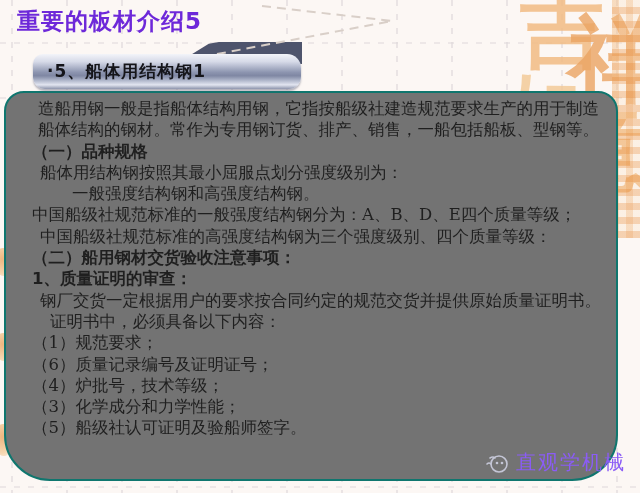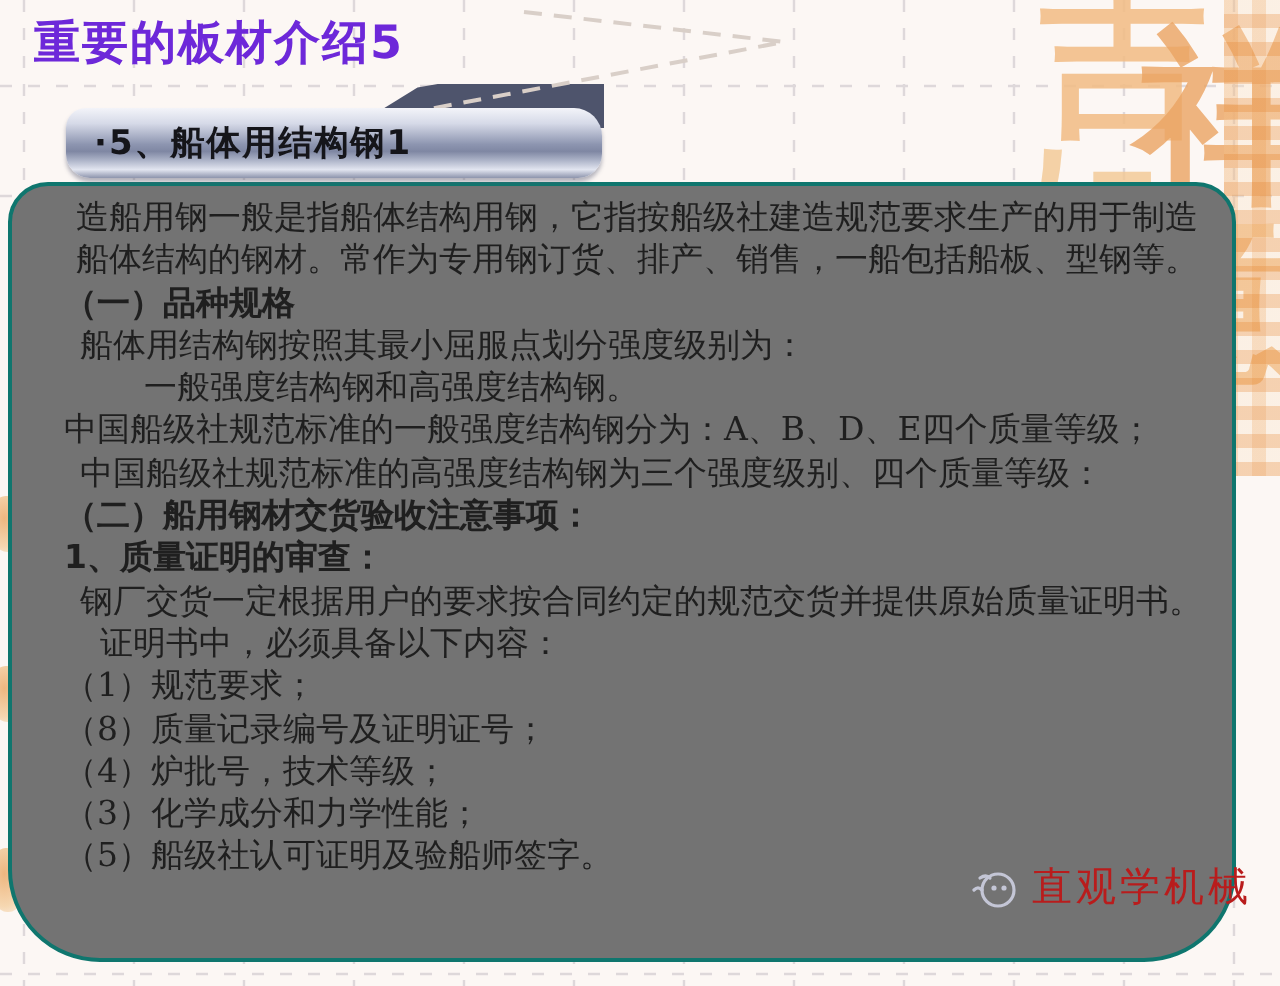--- a/index.html
+++ b/index.html
@@ -67,22 +67,22 @@
   }
   .ln{white-space:nowrap;}
   .ln-plain{margin-left:6px;}
   .ln-head{font-family:"DejaVu Sans","Liberation Sans",sans-serif;font-weight:bold;margin-left:0;}
   .ln-sub{margin-left:8px;}
   .ln-ind1{margin-left:18px;}
   .ln-ind2{margin-left:40px;}
   .ln-num{margin-left:0;}
   
   .watermark{
-    position:absolute;right:14px;top:430px;z-index:5;display:flex;align-items:center;gap:6px;
-    color:#b91c1c;font-size:20px;letter-spacing:2px;font-family:"DejaVu Sans","Liberation Sans",sans-serif;
+    position:absolute;right:14px;top:449px;z-index:5;display:flex;align-items:center;gap:6px;
+    color:#8b5cf6;font-size:20px;letter-spacing:2px;font-family:"DejaVu Sans","Liberation Sans",sans-serif;
   }
 </style>
 </head>
 <body>
 
 <svg class="bg-svg" width="640" height="493">
   <g stroke="#ded8da" stroke-width="1.2" stroke-dasharray="6 8">
     <line x1="12" y1="0" x2="12" y2="493"></line>
       <line x1="67" y1="0" x2="67" y2="493"></line>
     <line x1="122" y1="0" x2="122" y2="493"></line>
@@ -133,21 +133,21 @@
     <div class="ln ln-head">（一）品种规格</div>
     <div class="ln ln-sub">船体用结构钢按照其最小屈服点划分强度级别为：</div>
     <div class="ln ln-ind2">一般强度结构钢和高强度结构钢。</div>
     <div class="ln">中国船级社规范标准的一般强度结构钢分为：A、B、D、E四个质量等级；</div>
     <div class="ln ln-sub">中国船级社规范标准的高强度结构钢为三个强度级别、四个质量等级：</div>
     <div class="ln ln-head">（二）船用钢材交货验收注意事项：</div>
     <div class="ln ln-head">1、质量证明的审查：</div>
     <div class="ln ln-sub">钢厂交货一定根据用户的要求按合同约定的规范交货并提供原始质量证明书。</div>
     <div class="ln ln-ind1">证明书中，必须具备以下内容：</div>
     <div class="ln ln-num">（1）规范要求；</div>
-    <div class="ln ln-num">（8）质量记录编号及证明证号；</div>
+    <div class="ln ln-num">（6）质量记录编号及证明证号；</div>
     <div class="ln ln-num">（4）炉批号，技术等级；</div>
     <div class="ln ln-num">（3）化学成分和力学性能；</div>
     <div class="ln ln-num">（5）船级社认可证明及验船师签字。</div>
   </div>
 </div>
 
 <div class="watermark">
   <svg width="24" height="22" viewBox="0 0 24 22">
     <g stroke="#c4c6d6" stroke-width="1.6" fill="none" stroke-linecap="round">
       <circle cx="13" cy="12" r="8"></circle>

